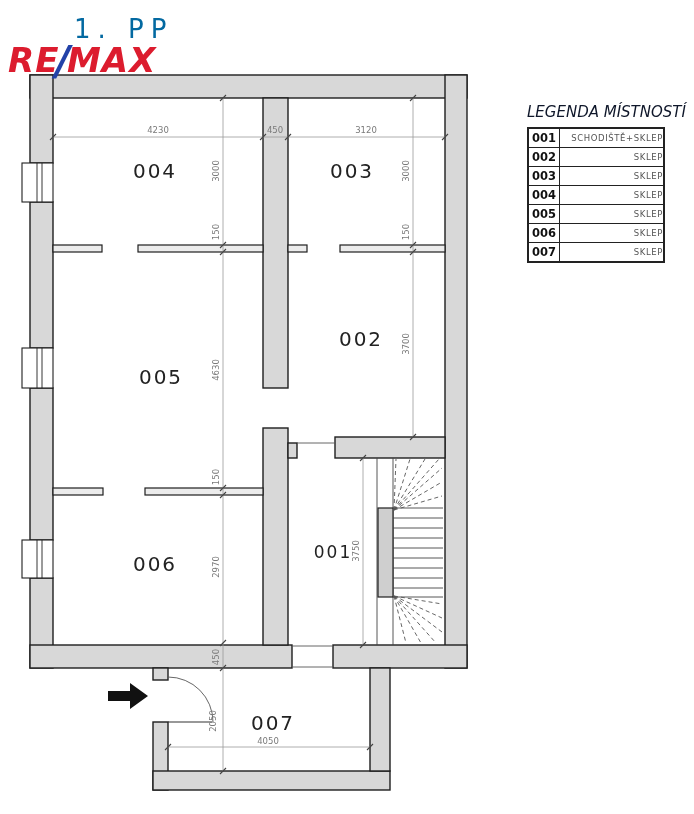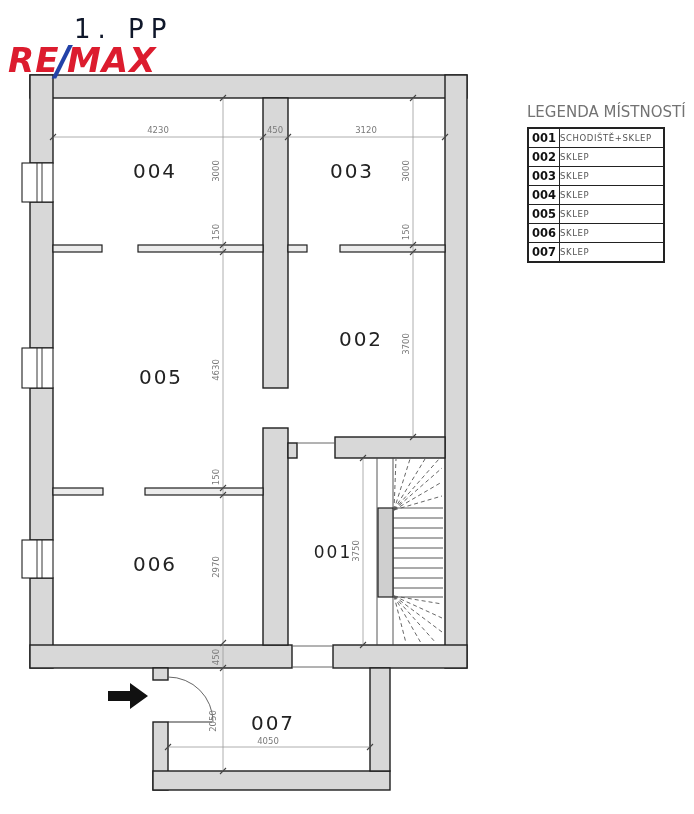--- a/index.html
+++ b/index.html
@@ -3,49 +3,49 @@
 <meta charset="utf-8">
 <style>
   html,body{margin:0;padding:0;}
   body{
     width:694px;height:814px;position:relative;background:#ffffff;
     font-family:"DejaVu Sans", sans-serif;overflow:hidden;
   }
   
   .floor-label{
     position:absolute;left:74px;top:14px;z-index:3;
-    font-size:26px;color:#0f172a;letter-spacing:7px;font-weight:400;
+    font-size:26px;color:#0369a1;letter-spacing:7px;font-weight:400;
   }
   .remax-logo{
     position:absolute;left:8px;top:22px;z-index:2;
     font-size:34px;font-weight:700;font-style:italic;letter-spacing:1px;
     color:#DC1C2E;white-space:nowrap;margin-top:16px;
   }
   .remax-logo .slash{
     color:#2242A8;font-size:40px;font-weight:700;
     display:inline-block;margin:0 -4px;vertical-align:-3px;
   }
   
   .legend{position:absolute;left:527px;top:103px;width:140px;z-index:2;}
   .legend-title{
-    font-size:15px;color:#737373;letter-spacing:0px;margin:0 0 6px 0;
-    white-space:nowrap;font-weight:500;
+    font-size:15px;color:#0f172a;letter-spacing:0px;margin:0 0 6px 0;
+    white-space:nowrap;font-weight:500;font-style:italic;
   }
   table.legend-table{
     border-collapse:collapse;width:138px;
     border:2px solid #222;background:#fff;
   }
   table.legend-table td{
     border:1.3px solid #222;height:18px;padding:0;
   }
   td.lg-num{
     width:30px;text-align:center;font-size:11.5px;font-weight:700;color:#111;
   }
   td.lg-name{
-    font-size:8.5px;color:#555;padding-left:5px;letter-spacing:0.6px;
+    font-size:8.5px;color:#555;padding-left:5px;letter-spacing:0.6px;text-align:right;
   }
   
   .plan-svg{position:absolute;left:0;top:0;z-index:1;}
   .wall{fill:#d8d8d8;stroke:#1f1f1f;stroke-width:1.4;}
   .thinwall{fill:#ececec;stroke:#1f1f1f;stroke-width:1.2;}
   .win{fill:#ffffff;stroke:#1f1f1f;stroke-width:1.1;}
   .winline{stroke:#1f1f1f;stroke-width:0.9;}
   .dimline{stroke:#9a9a9a;stroke-width:0.8;fill:none;}
   .tick{stroke:#444;stroke-width:1.1;}
   .dimtext{fill:#7a7a7a;font-size:8.5px;font-family:"DejaVu Sans",sans-serif;}

